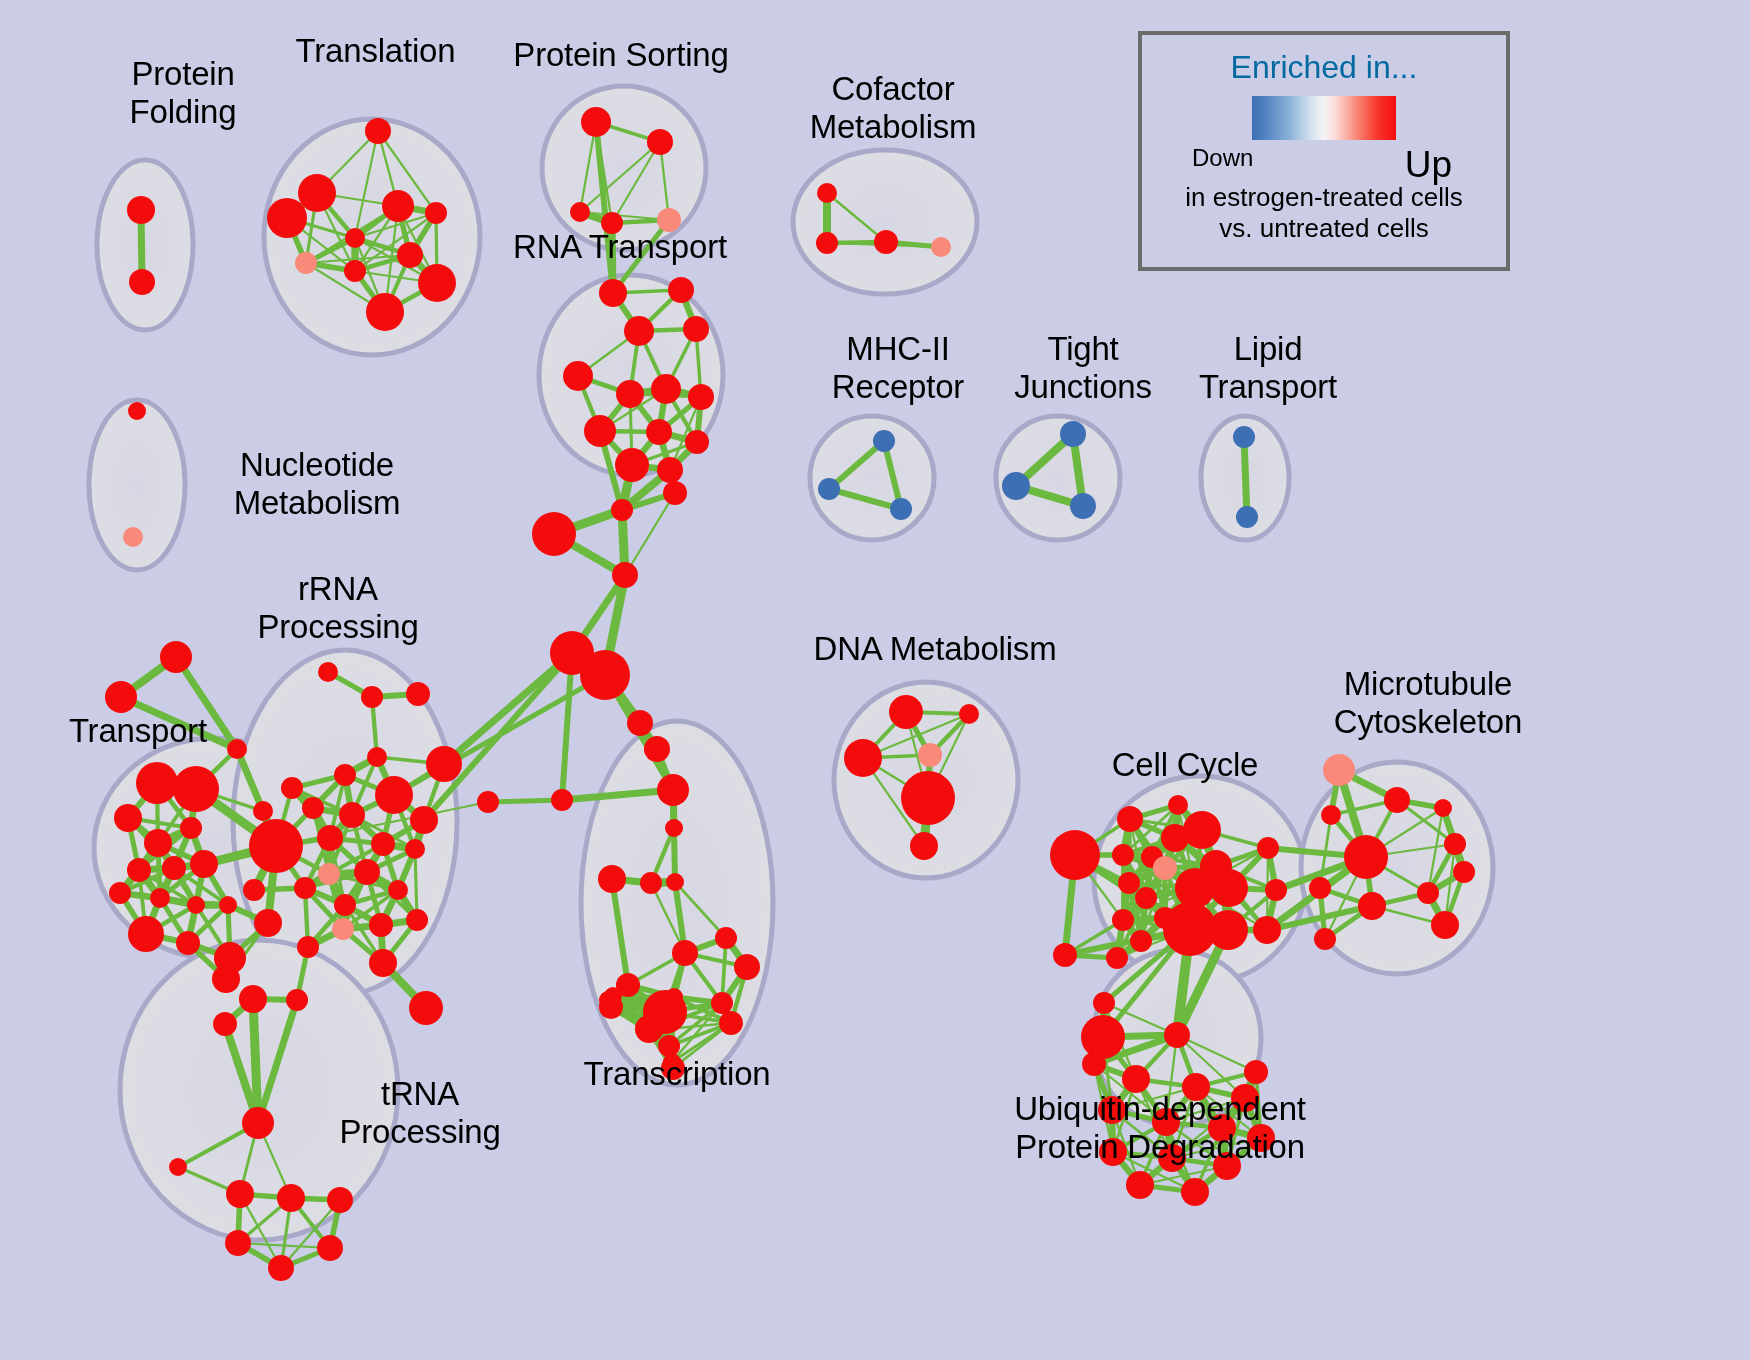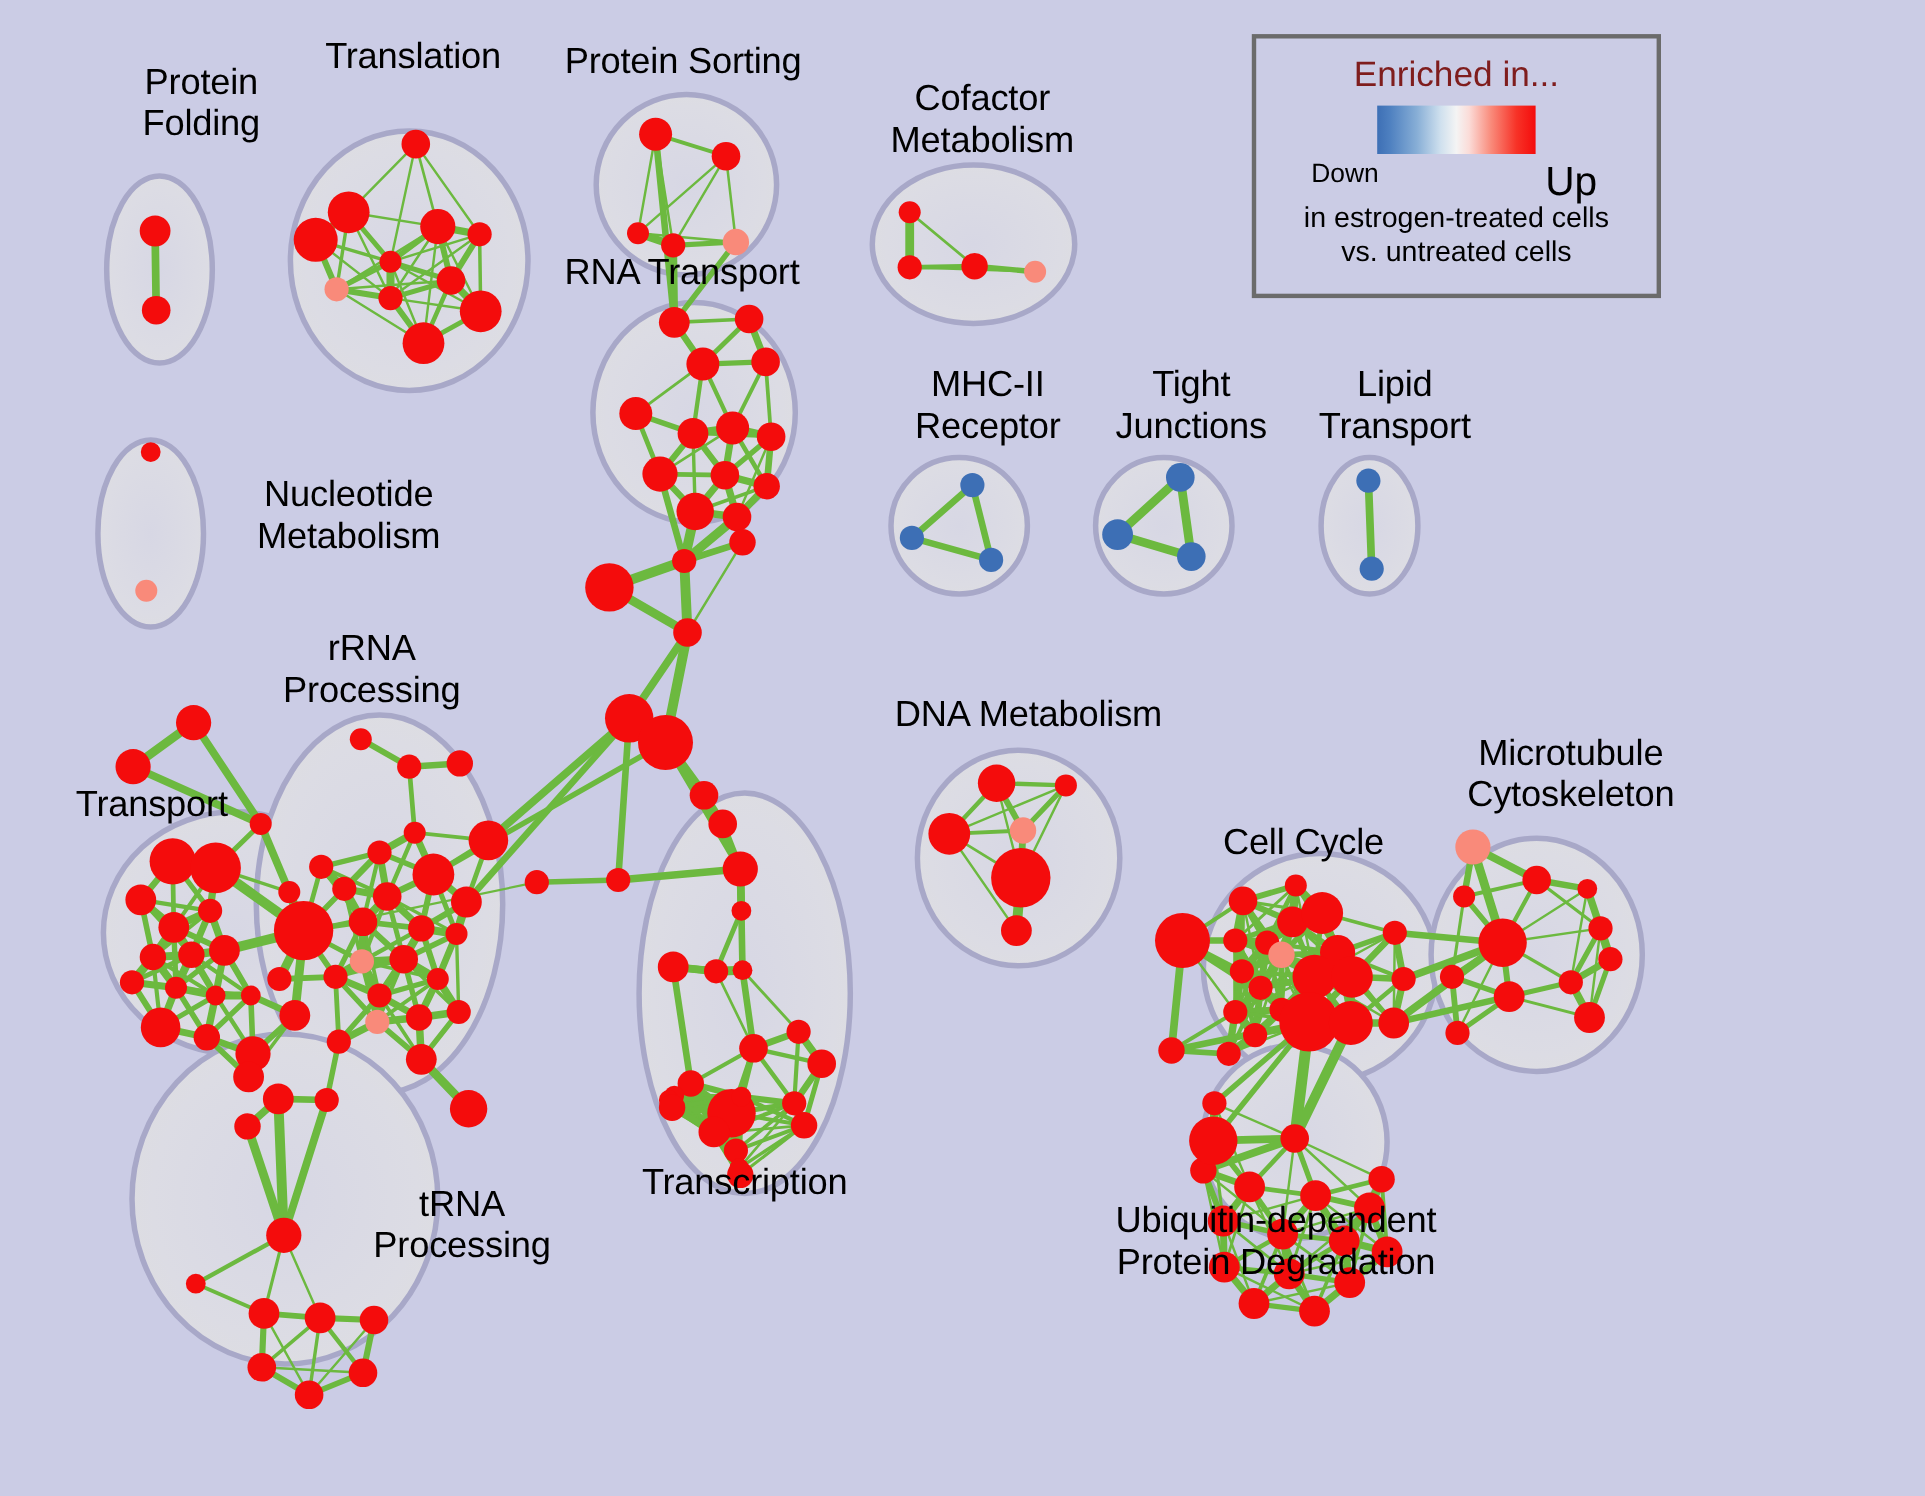--- a/index.html
+++ b/index.html
@@ -25,21 +25,21 @@
   #legend{
     position:absolute;
     left:1138px;top:31px;
     width:372px;height:240px;
     background:#cbcce5;
     border:4px solid #6b6b6b;
     box-sizing:border-box;
     text-align:center;
   }
   #legend .lg-title{
-    font-size:32px;color:#7f1d1d;margin-top:14px;
+    font-size:32px;color:#0369a1;margin-top:14px;
     font-family:"Liberation Sans", sans-serif;
   }
   #legend .lg-bar{
     width:144px;height:44px;margin:10px auto 2px auto;
     background:linear-gradient(to right,#3d6fb5 0%,#4e80c0 8%,#87aed6 25%,#cfe0ee 40%,#f4f4f4 50%,#fbdcd8 58%,#f98a7a 72%,#f73227 88%,#f40c0c 100%);
   }
   #legend .lg-ends{
     position:relative;width:240px;margin:0 auto;height:42px;
   }
   #legend .lg-down{position:absolute;left:-12px;top:2px;font-size:24px;}
@@ -935,21 +935,21 @@
         <circle cx="1094" cy="1064" r="12" fill="#f40c0c"></circle>
         <circle cx="1103" cy="1037" r="22" fill="#f40c0c"></circle>
         <circle cx="1104" cy="1003" r="11" fill="#f40c0c"></circle>
       </g>
   </svg>
 
   <div id="labels">
       <div class="cl-label" style="left: 78px; top: 55px; width: 210px;">Protein
 Folding</div>
       <div class="cl-label" style="left: 258px; top: 32px; width: 235px;">Translation</div>
-      <div class="cl-label" style="left: 192px; top: 430px; width: 250px;">Nucleotide
+      <div class="cl-label" style="left: 192px; top: 446px; width: 250px;">Nucleotide
 Metabolism</div>
       <div class="cl-label" style="left: 500px; top: 36px; width: 242px;">Protein Sorting</div>
       <div class="cl-label" style="left: 500px; top: 228px; width: 240px;">RNA Transport</div>
       <div class="cl-label" style="left: 795px; top: 70px; width: 196px;">Cofactor
 Metabolism</div>
       <div class="cl-label" style="left: 800px; top: 330px; width: 196px;">MHC-II
 Receptor</div>
       <div class="cl-label" style="left: 985px; top: 330px; width: 196px;">Tight
 Junctions</div>
       <div class="cl-label" style="left: 1170px; top: 330px; width: 196px;">Lipid

